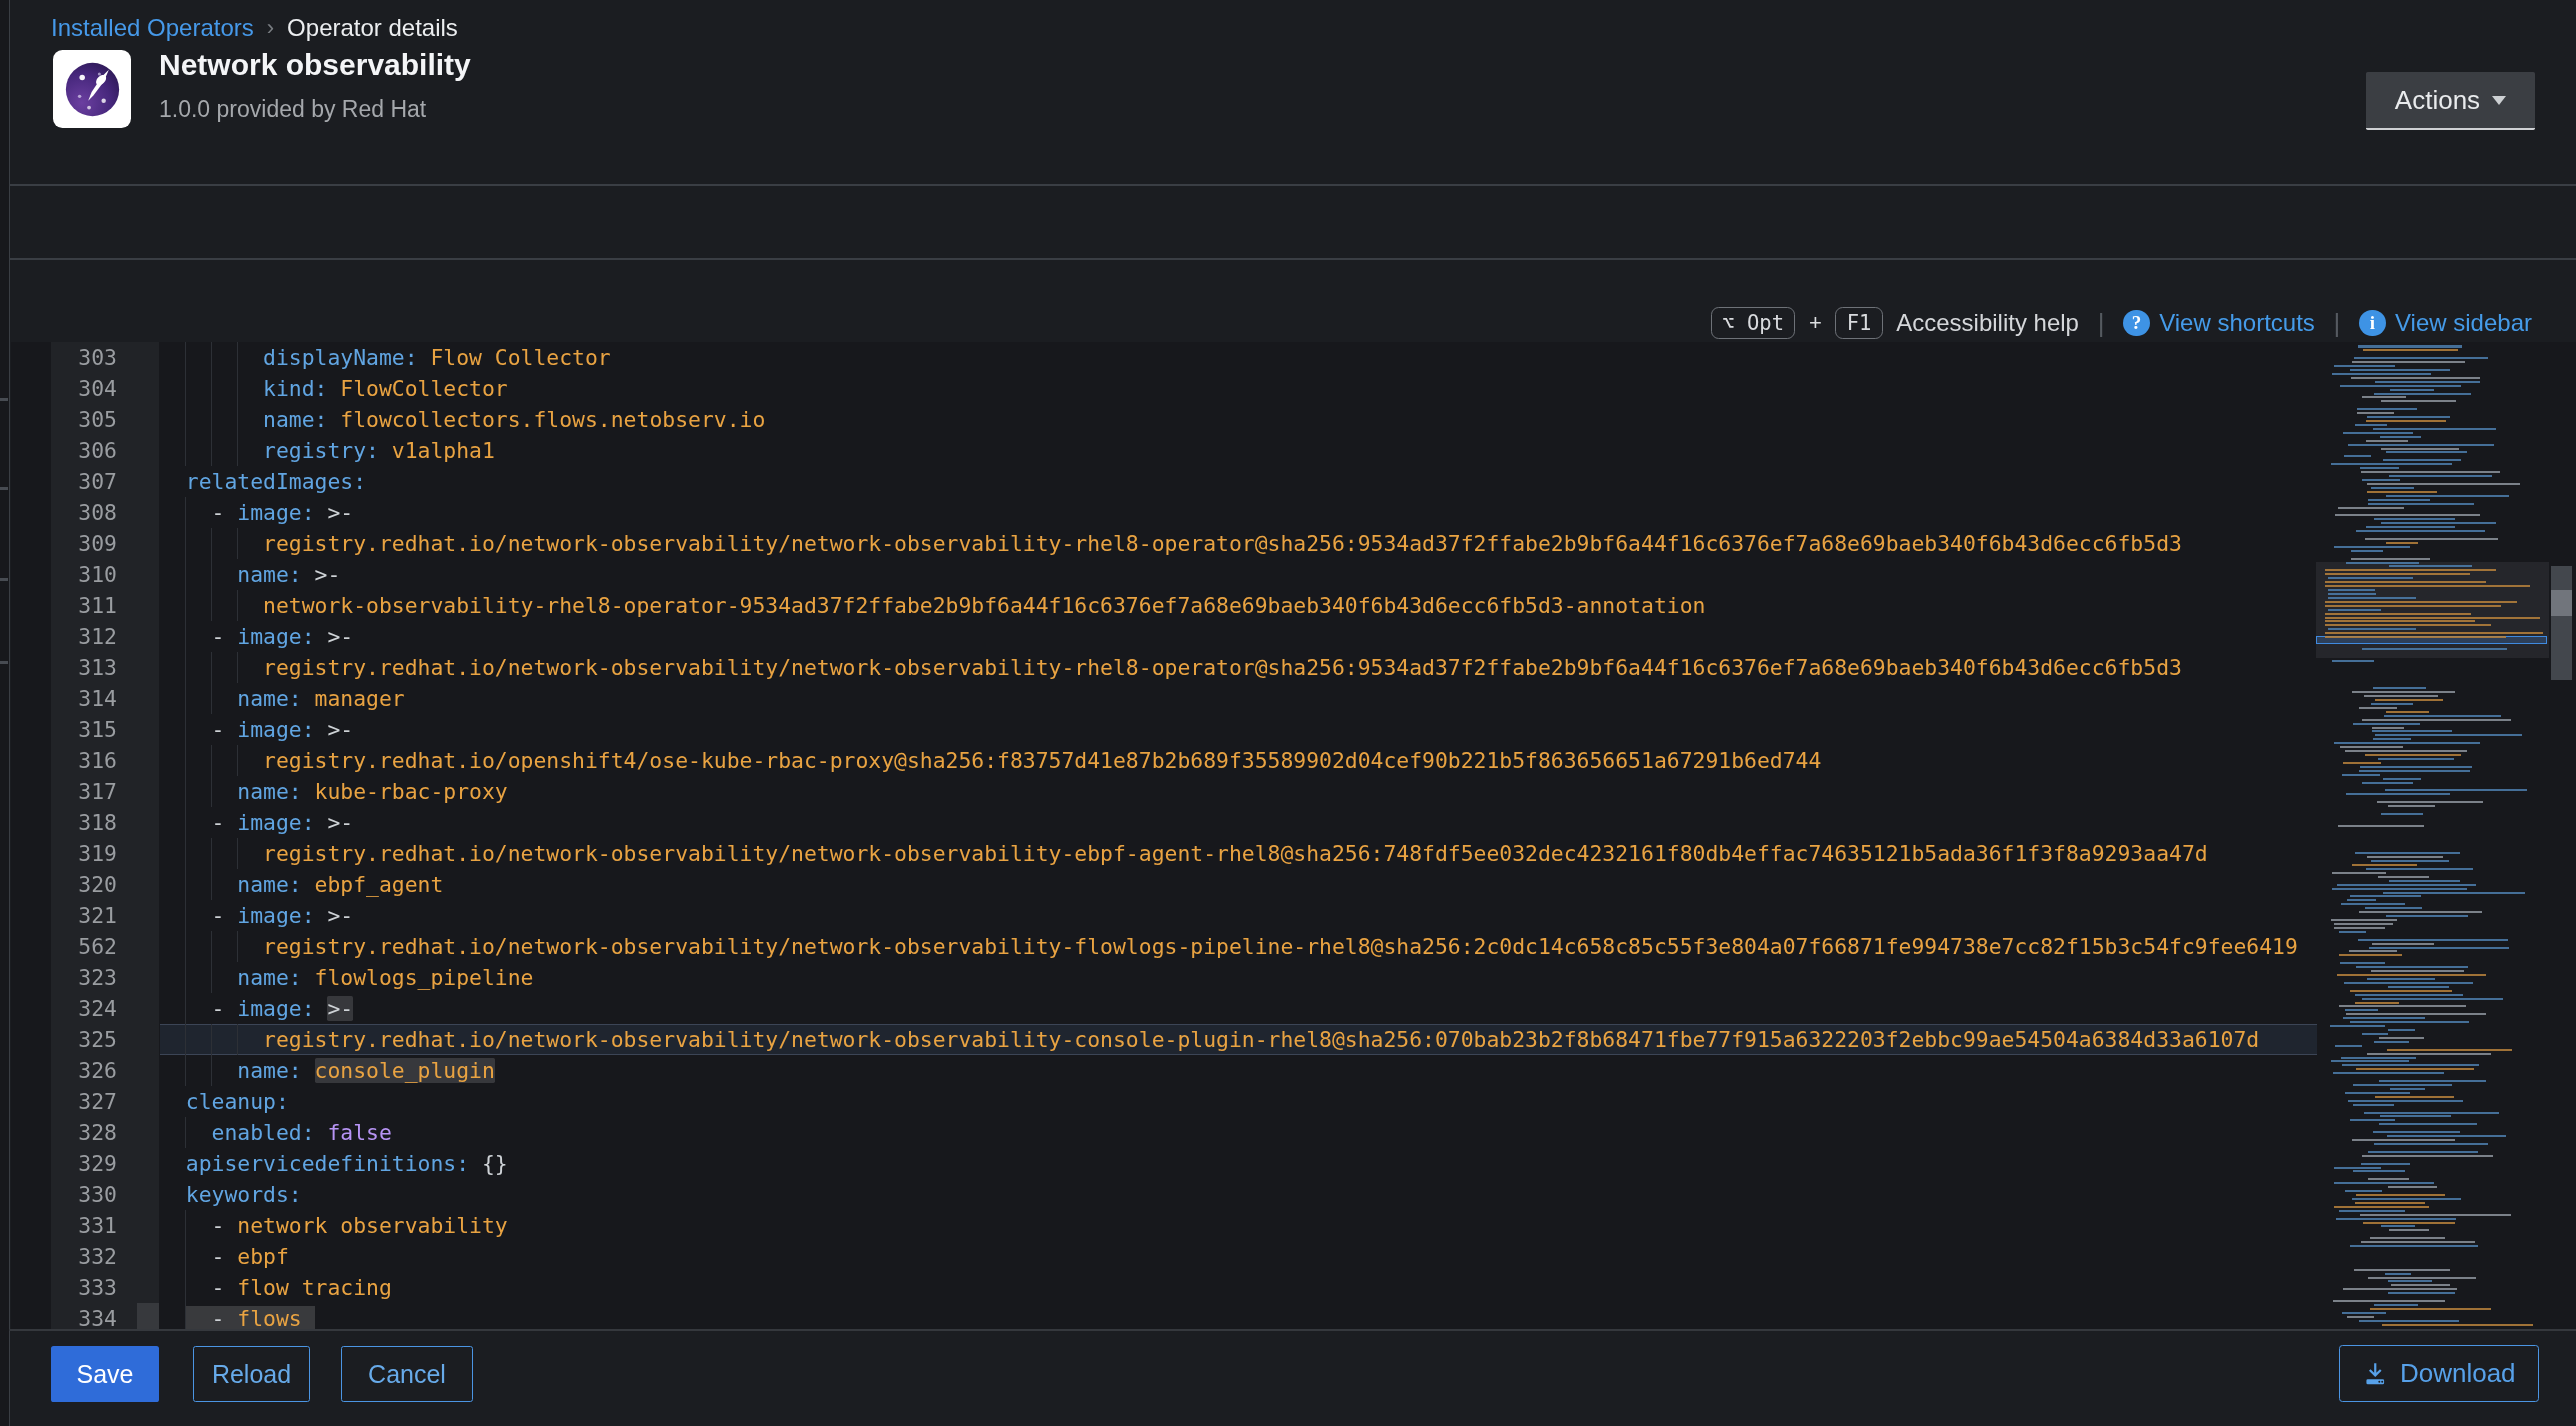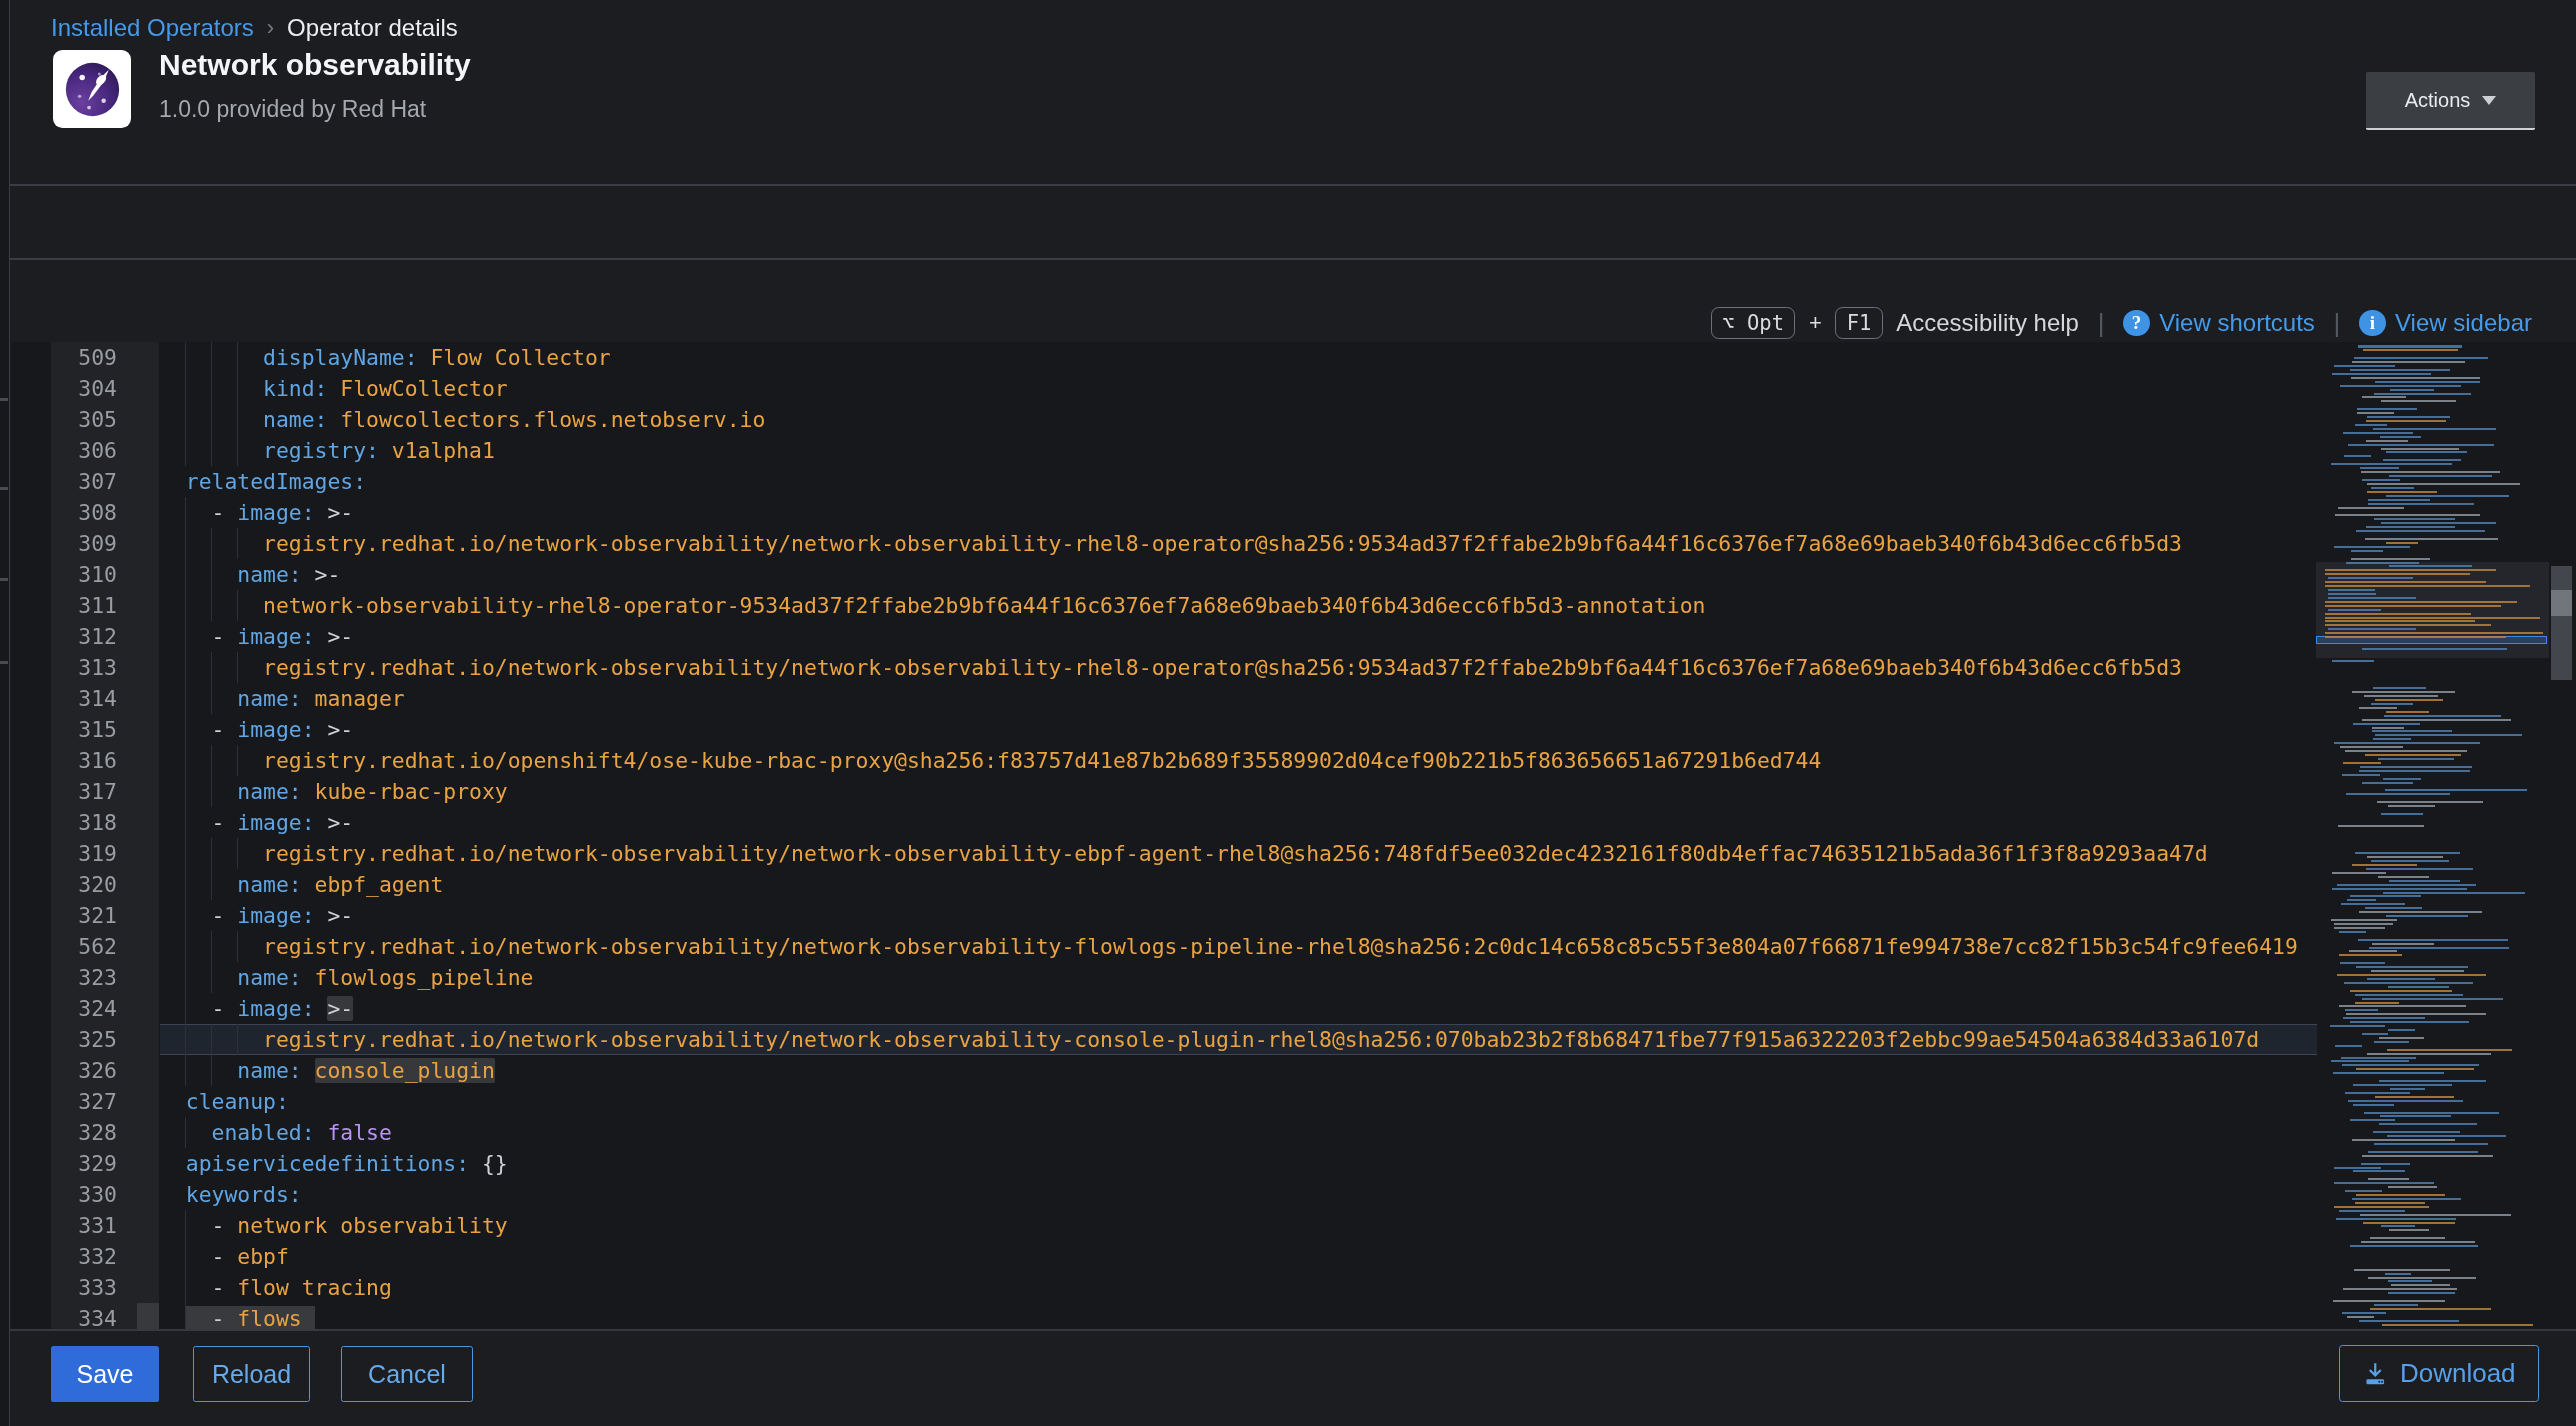--- a/index.html
+++ b/index.html
@@ -17,21 +17,21 @@
   .bc-sep{color:#787c81;font-size:22px;}
   .bc-current{color:#eceef0;}
 
   
   .logo{position:absolute;left:53px;top:50px;width:78px;height:78px;background:#ffffff;border-radius:9.4px;
         display:flex;align-items:center;justify-content:center;}
   .h-title{position:absolute;left:159px;top:48px;font-size:30px;font-weight:600;color:#f4f5f7;}
   .h-sub{position:absolute;left:159px;top:96px;font-size:23px;color:#a5a8ac;}
 
   .actions-btn{position:absolute;left:2366px;top:72px;width:169px;height:58px;background:#3b3e43;
-        border:none;border-bottom:2.6px solid #cfd1d4;border-radius:1.7px;color:#e9ebed;font-size:20px;
+        border:none;border-bottom:2.6px solid #cfd1d4;border-radius:1.7px;color:#e9ebed;font-size:26px;
         font-family:"Liberation Sans",sans-serif;display:flex;align-items:center;justify-content:center;gap:12px;cursor:pointer;}
   .caret-down{width:0;height:0;border-left:7.7px solid transparent;border-right:7.7px solid transparent;border-top:9.4px solid #cdd0d3;}
 
   .divider{position:absolute;left:9.4px;right:0;height:1.7px;background:#3a3e44;}
 
   
   .tabbar{position:absolute;left:51px;top:186px;height:72px;display:flex;}
   .tab{font-size:26.5px;color:#d2d4d7;margin-right:49px;padding-top:21.4px;height:50px;box-sizing:border-box;cursor:pointer;}
   .tab.active{color:#449ae9;border-bottom:4.3px solid #3e93e5;}
 
@@ -148,21 +148,21 @@
     </span>
   </div>
 
   <div class="editor">
     <div class="gutter"></div>
     <div class="rows" id="code-rows">
         <div class="row" style="top: 0px;">
           <div class="guide" style="left: 174px;"></div>
           <div class="guide" style="left: 200px;"></div>
           <div class="guide" style="left: 226px;"></div>
-          <div class="lnum">509</div>
+          <div class="lnum">303</div>
           <div class="ltext"><span class="t-k">        displayName:</span><span class="t-s"> Flow Collector</span></div>
         </div>
         <div class="row" style="top: 31px;">
           <div class="guide" style="left: 174px;"></div>
           <div class="guide" style="left: 200px;"></div>
           <div class="guide" style="left: 226px;"></div>
           <div class="lnum">304</div>
           <div class="ltext"><span class="t-k">        kind:</span><span class="t-s"> FlowCollector</span></div>
         </div>
         <div class="row" style="top: 62px;">

